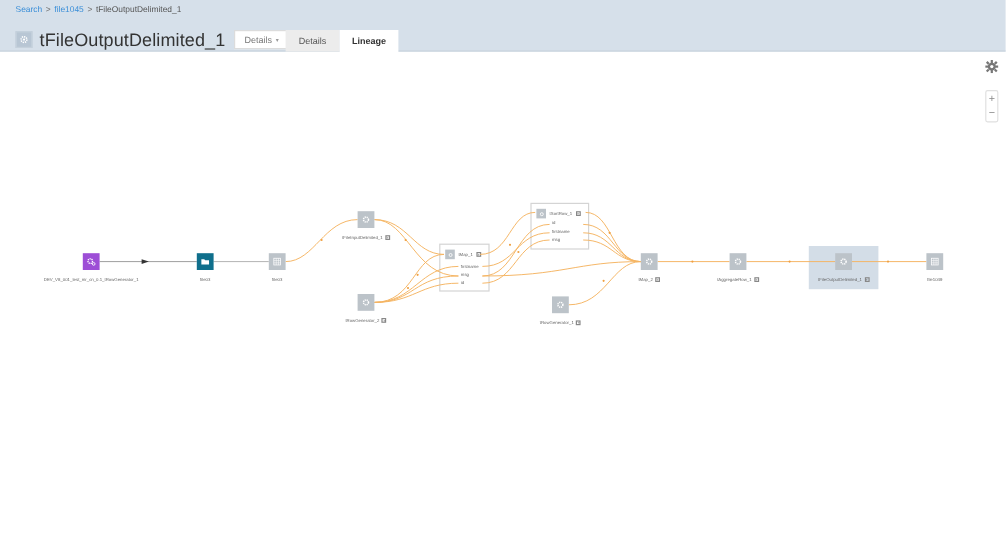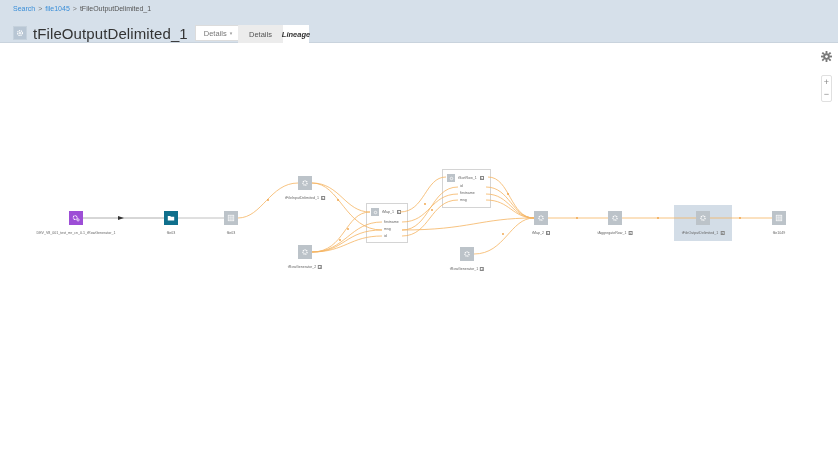--- a/index.html
+++ b/index.html
@@ -10,21 +10,21 @@
     .breadcrumb .sep { color: #777; }
     .title-row { position: absolute; left: 13px; top: 23px; height: 20px; display: flex; align-items: center; }
     .title-icon { width: 14px; height: 14px; background: #b8c6d4; border: 1px solid #c5d1dc; display: flex; align-items: center; justify-content: center; margin-right: 6px; }
     .title-icon svg { width: 8px; height: 8px; }
     .page-title { font-size: 15px; color: #333; margin-right: 7px; letter-spacing: 0.1px; }
     .actions-btn { height: 16px; padding: 0 8px; background: #fff; border: 1px solid #dcdcdc; font-size: 7.5px; color: #777; display: flex; align-items: center; gap: 3px; cursor: pointer; }
     .actions-btn .caret { font-size: 5px; color: #999; }
     .tabs { position: absolute; left: 238px; top: 25px; display: flex; height: 18px; }
     .tab { height: 18px; padding: 0 12px; font-size: 7.5px; display: flex; align-items: center; cursor: pointer; }
     .tab.inactive { background: #ececec; color: #555; width: 45px; justify-content: center; }
-    .tab.active { background: #fff; color: #333; font-weight: bold; width: 26px; justify-content: center; height: 19px; font-style: italic; }
+    .tab.active { background: #fff; color: #333; font-weight: bold; width: 49px; justify-content: center; height: 19px; }
     .settings-gear { position: absolute; left: 821px; top: 48px; width: 11px; height: 11px; cursor: pointer; }
     .zoom-ctrl { position: absolute; left: 821px; top: 75px; width: 11px; height: 27px; border: 1px solid #e0e0e0; border-radius: 2px; background: #fff; display: flex; flex-direction: column; align-items: center; justify-content: space-around; }
     .zoom-ctrl span { font-size: 9px; color: #888; line-height: 9px; cursor: pointer; }
     .canvas { position: absolute; left: 0; top: 44px; width: 838px; height: 406px; }
     .node { position: absolute; width: 14px; height: 14px; display: flex; align-items: center; justify-content: center; cursor: pointer; }
     .node svg { width: 8px; height: 8px; }
     .node.grey { background: #bcc3c9; }
     .node.purple { background: #9d4ed6; }
     .node.teal { background: #0f6f8c; }
     .node-label { position: absolute; font-size: 3.6px; color: #666; white-space: nowrap; transform: translateX(-50%); display: flex; align-items: center; gap: 2px; }

